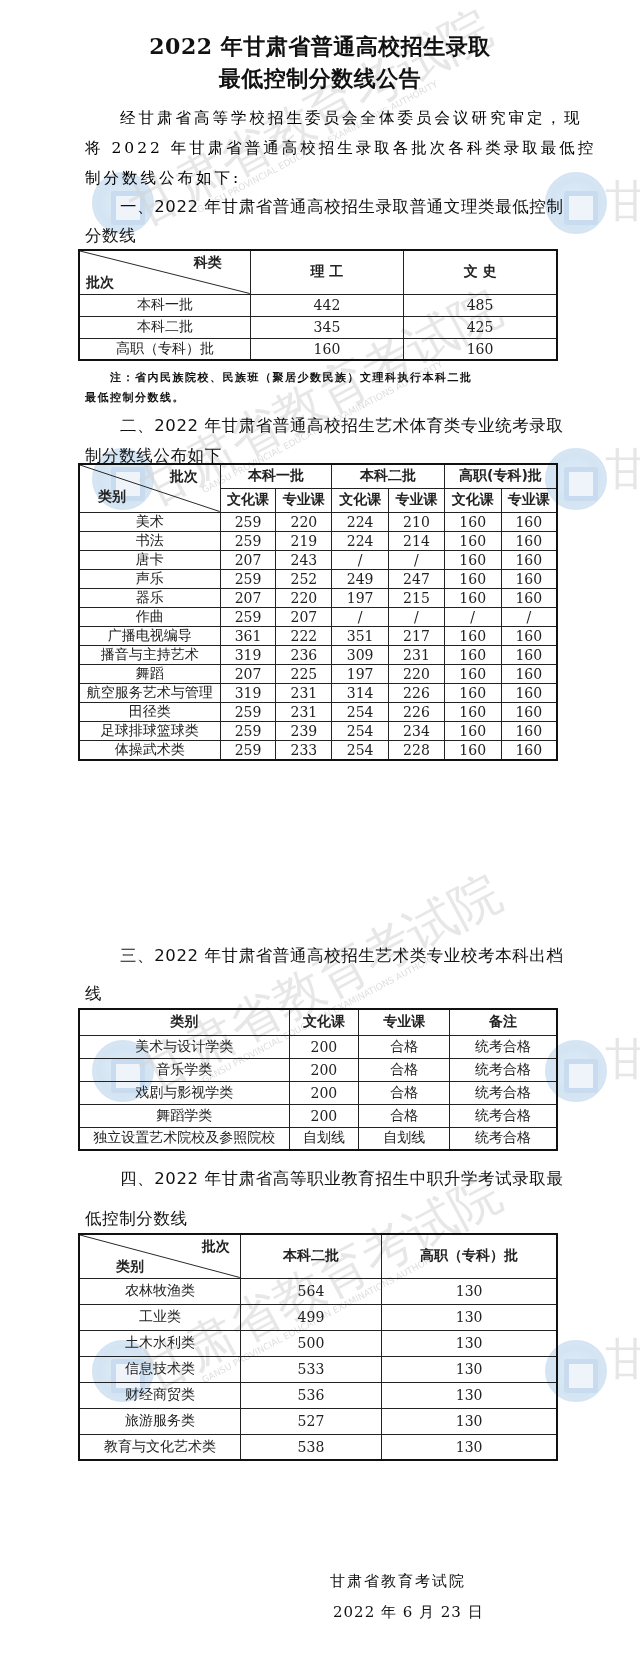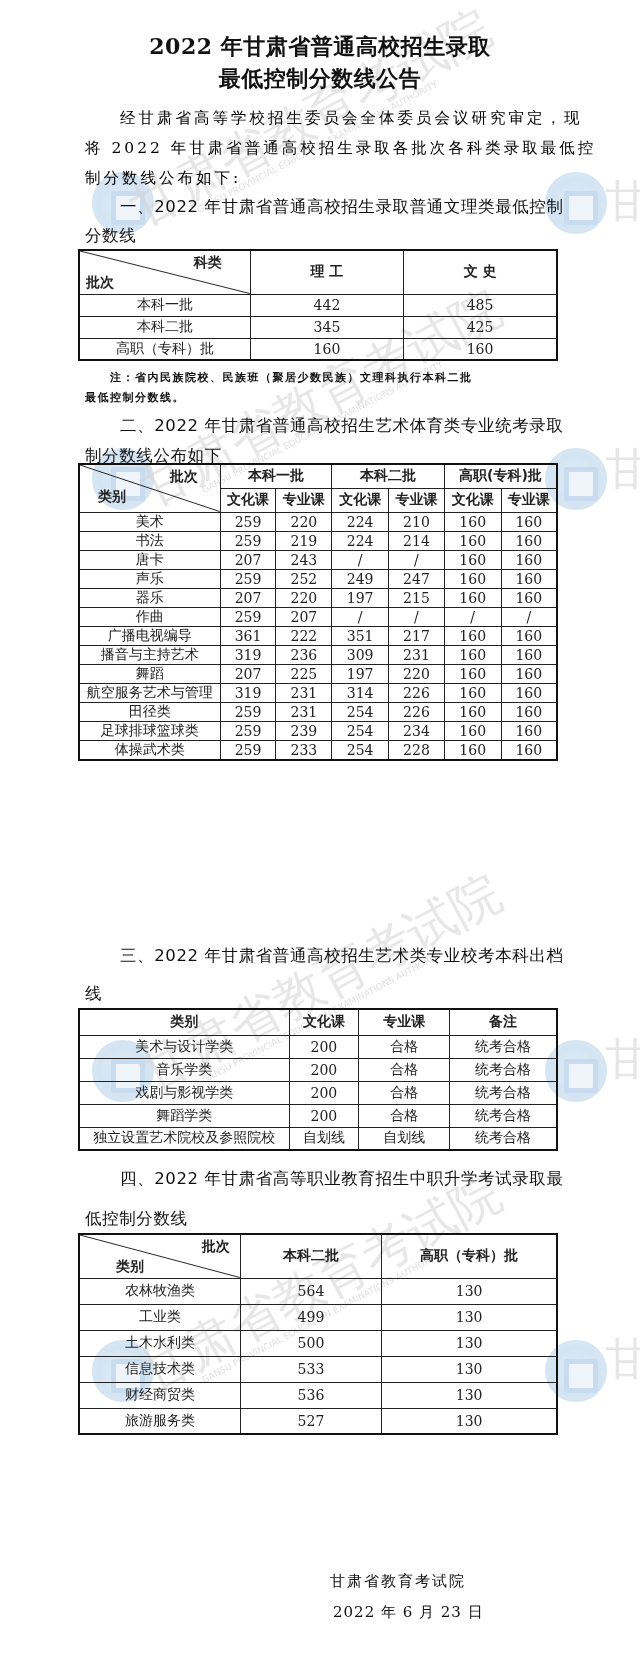--- a/index.html
+++ b/index.html
@@ -392,18 +392,23 @@
         <tr style="height: 26px;">
           <td>财经商贸类</td>
           <td>536</td>
           <td>130</td>
         </tr>
         <tr style="height: 26px;">
           <td>旅游服务类</td>
           <td>527</td>
           <td>130</td>
         </tr>
+        <tr style="height: 26px;">
+          <td>教育与文化艺术类</td>
+          <td>538</td>
+          <td>130</td>
+        </tr>
       </tbody>
   </table>
 
   <div class="abs sign" style="left:330px;top:1572px;">甘肃省教育考试院</div>
   <div class="abs sign" style="left:333px;top:1603px;letter-spacing:1px;">2022 年 6 月 23 日</div>
 </div>
 
 </body></html>

